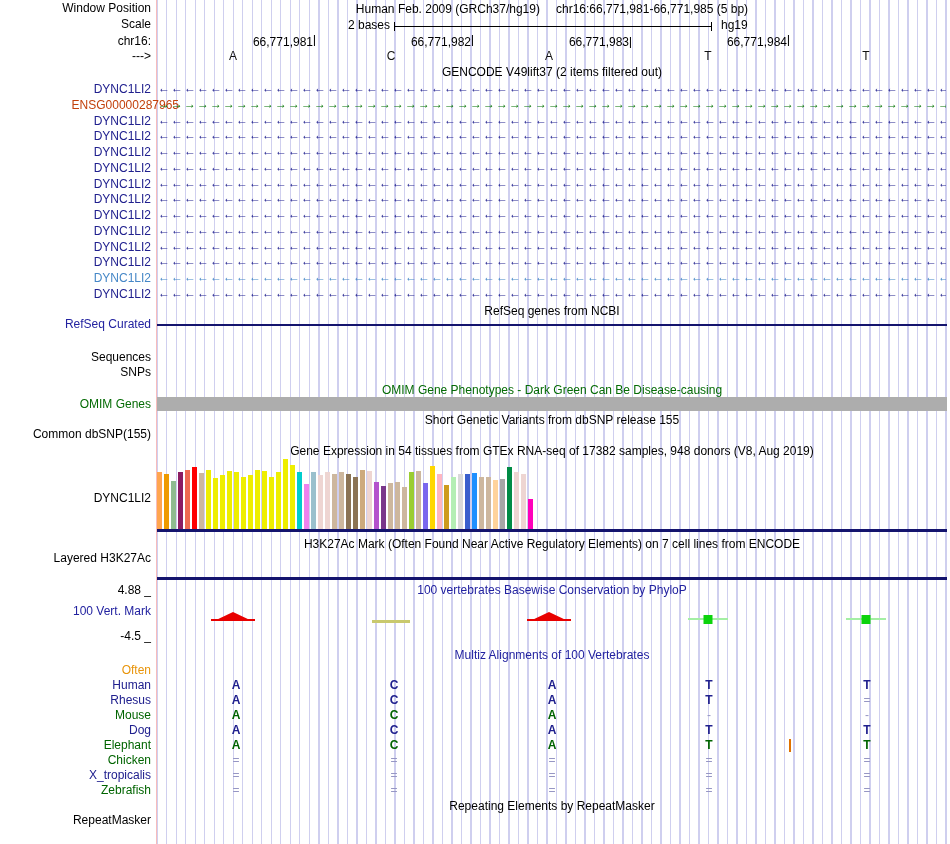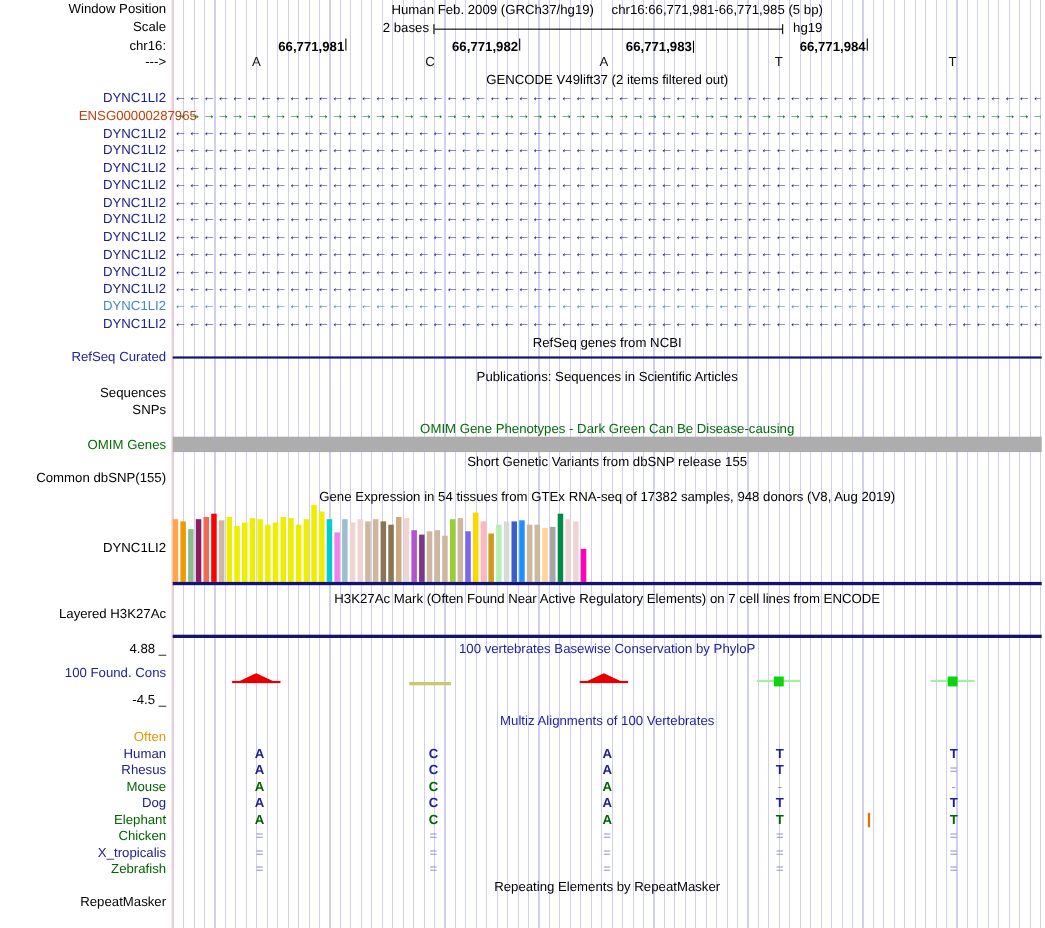--- a/index.html
+++ b/index.html
@@ -31,21 +31,21 @@
 
   .assembly-line{position:absolute;top:2px;left:157px;width:790px;text-align:center;white-space:nowrap;}
   .assembly-line span{display:inline-block;margin:0 8px;}
 
   .scale-text{position:absolute;top:18px;left:250px;width:140px;text-align:right;white-space:nowrap;}
   .scale-bar{position:absolute;left:394px;top:22px;width:316px;height:9px;
              border-left:1px solid #000;border-right:1px solid #000;
              background:linear-gradient(#000,#000) center/100% 1px no-repeat;}
   .scale-genome{position:absolute;top:18px;left:721px;white-space:nowrap;}
 
-  .coord{position:absolute;top:35px;display:flex;align-items:flex-start;transform:translateX(-100%);white-space:nowrap;font-weight:bold;}
+  .coord{position:absolute;top:35px;display:flex;align-items:flex-start;transform:translateX(-100%);white-space:nowrap;}
   .coord .tick{width:1px;height:11px;background:#000;margin-left:1px;}
   .base-letter{position:absolute;top:49px;transform:translateX(-50%);color:#111;}
 
   .gene-rows{position:absolute;left:0;top:81px;width:950px;}
   .gene-row{position:relative;height:15.75px;}
   .gene-row .glabel{position:absolute;left:0;top:1px;width:151px;text-align:right;white-space:nowrap;}
   .gene-row .arrows{position:absolute;left:158px;top:0;width:788px;height:15.75px;overflow:hidden;
                     white-space:nowrap;letter-spacing:1px;line-height:15.75px;font-size:12px;}
 
   .refseq-line{position:absolute;left:157px;top:324px;width:790px;height:2px;background:#14146E;}
@@ -199,21 +199,20 @@
       <div class="gene-row">
         <span class="glabel" style="color: rgb(32, 32, 142);">DYNC1LI2</span>
         <span class="arrows" style="color: rgb(32, 32, 142);">←←←←←←←←←←←←←←←←←←←←←←←←←←←←←←←←←←←←←←←←←←←←←←←←←←←←←←←←←←←←←←←←←←←←←←←←←←←←</span>
       </div>
     </div>
 
   <div class="title t-refseq">RefSeq genes from NCBI</div>
   <div class="llabel l-refseq">RefSeq Curated</div>
   <div class="refseq-line"></div>
 
-  <div class="title t-pubs">Publications: Sequences in Scientific Articles</div>
   <div class="llabel l-seq">Sequences</div>
   <div class="llabel l-snps">SNPs</div>
 
   <div class="title t-omim">OMIM Gene Phenotypes - Dark Green Can Be Disease-causing</div>
   <div class="llabel l-omim">OMIM Genes</div>
   <div class="omim-bar"></div>
 
   <div class="title t-dbsnp">Short Genetic Variants from dbSNP release 155</div>
   <div class="llabel l-dbsnp">Common dbSNP(155)</div>
 
@@ -277,21 +276,21 @@
       <i style="background: rgb(255, 0, 187); height: 30px;"></i>
     </div>
   <div class="gtex-baseline"></div>
 
   <div class="title t-h3k">H3K27Ac Mark (Often Found Near Active Regulatory Elements) on 7 cell lines from ENCODE</div>
   <div class="llabel l-h3k">Layered H3K27Ac</div>
   <div class="h3k-line"></div>
 
   <div class="llabel l-max">4.88 _</div>
   <div class="title t-phylop">100 vertebrates Basewise Conservation by PhyloP</div>
-  <div class="llabel l-vertcons">100 Found. Cons</div>
+  <div class="llabel l-vertcons">100 Vert. Mark</div>
   <div class="llabel l-min">-4.5 _</div>
   <div>
 
   <div class="pmark peak-red" style="left: 233px;"></div>
       <div class="pmark dash-olive" style="left: 391px;"></div>
       <div class="pmark peak-red" style="left: 549px;"></div>
       <div class="pmark dot-green" style="left: 708px;"></div>
       <div class="pmark dot-green" style="left: 866px;"></div>
     </div>
 

